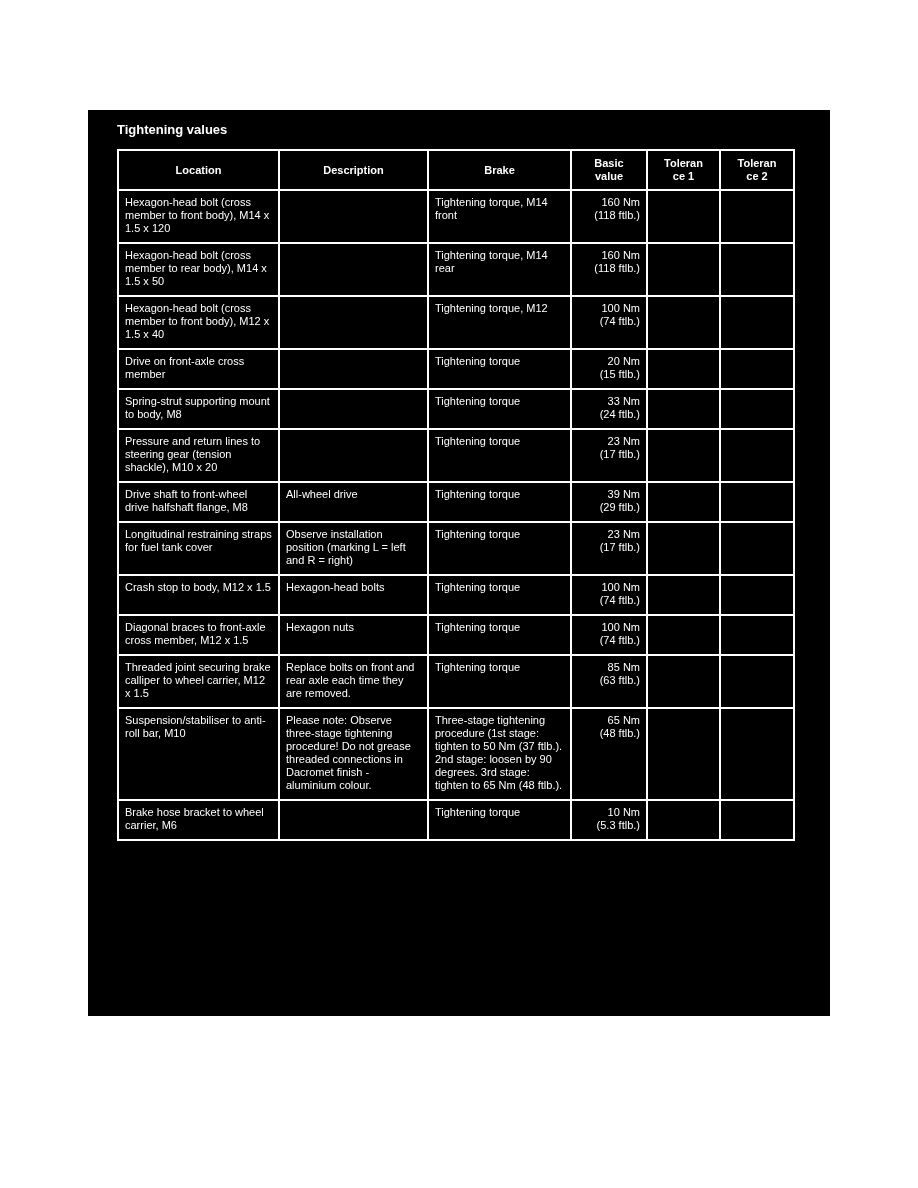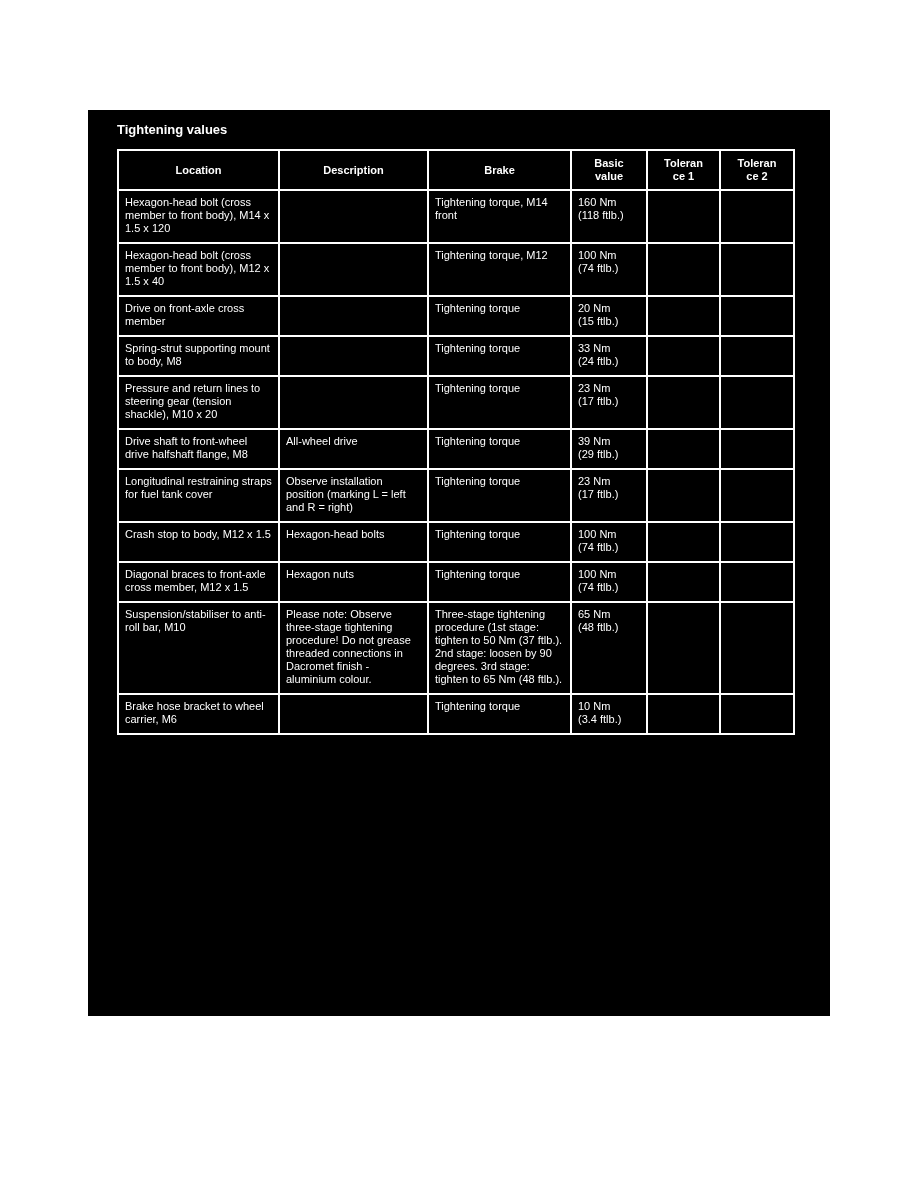--- a/index.html
+++ b/index.html
@@ -56,21 +56,21 @@
     overflow-wrap: break-word;
   }
   table.tech-table th {
     font-weight: bold;
     text-align: center;
     vertical-align: middle;
     padding: 6px 16px;
     height: 24px;
   }
   td.cell-basic_value {
-    text-align: left;
+    text-align: right;
     white-space: pre-line;
   }
   td.cell-tolerance1, td.cell-tolerance2 {
     min-width: 0;
   }
   tr.data-row { min-height: 36px; }
 </style>
 </head>
 <body>
 
@@ -101,20 +101,29 @@
           <tr class="data-row">
             <td class="cell cell-location">Hexagon-head bolt (cross member to front body), M14 x 1.5 x 120</td>
             <td class="cell cell-description"></td>
             <td class="cell cell-type">Tightening torque, M14 front</td>
             <td class="cell cell-basic_value">160 Nm
 (118 ftlb.)</td>
             <td class="cell cell-tolerance1"></td>
             <td class="cell cell-tolerance2"></td>
           </tr>
           <tr class="data-row">
+            <td class="cell cell-location">Hexagon-head bolt (cross member to rear body), M14 x 1.5 x 50</td>
+            <td class="cell cell-description"></td>
+            <td class="cell cell-type">Tightening torque, M14 rear</td>
+            <td class="cell cell-basic_value">160 Nm
+(118 ftlb.)</td>
+            <td class="cell cell-tolerance1"></td>
+            <td class="cell cell-tolerance2"></td>
+          </tr>
+          <tr class="data-row">
             <td class="cell cell-location">Hexagon-head bolt (cross member to front body), M12 x 1.5 x 40</td>
             <td class="cell cell-description"></td>
             <td class="cell cell-type">Tightening torque, M12</td>
             <td class="cell cell-basic_value">100 Nm
 (74 ftlb.)</td>
             <td class="cell cell-tolerance1"></td>
             <td class="cell cell-tolerance2"></td>
           </tr>
           <tr class="data-row">
             <td class="cell cell-location">Drive on front-axle cross member</td>
@@ -169,37 +178,46 @@
 (74 ftlb.)</td>
             <td class="cell cell-tolerance1"></td>
             <td class="cell cell-tolerance2"></td>
           </tr>
           <tr class="data-row">
             <td class="cell cell-location">Diagonal braces to front-axle cross member, M12 x 1.5</td>
             <td class="cell cell-description">Hexagon nuts</td>
             <td class="cell cell-type">Tightening torque</td>
             <td class="cell cell-basic_value">100 Nm
 (74 ftlb.)</td>
+            <td class="cell cell-tolerance1"></td>
+            <td class="cell cell-tolerance2"></td>
+          </tr>
+          <tr class="data-row">
+            <td class="cell cell-location">Threaded joint securing brake calliper to wheel carrier, M12 x 1.5</td>
+            <td class="cell cell-description">Replace bolts on front and rear axle each time they are removed.</td>
+            <td class="cell cell-type">Tightening torque</td>
+            <td class="cell cell-basic_value">85 Nm
+(63 ftlb.)</td>
             <td class="cell cell-tolerance1"></td>
             <td class="cell cell-tolerance2"></td>
           </tr>
           <tr class="data-row">
             <td class="cell cell-location">Suspension/stabiliser to anti-roll bar, M10</td>
             <td class="cell cell-description">Please note: Observe three-stage tightening procedure! Do not grease threaded connections in Dacromet finish - aluminium colour.</td>
             <td class="cell cell-type">Three-stage tightening procedure (1st stage: tighten to 50 Nm (37 ftlb.). 2nd stage: loosen by 90 degrees. 3rd stage: tighten to 65 Nm (48 ftlb.).</td>
             <td class="cell cell-basic_value">65 Nm
 (48 ftlb.)</td>
             <td class="cell cell-tolerance1"></td>
             <td class="cell cell-tolerance2"></td>
           </tr>
           <tr class="data-row">
             <td class="cell cell-location">Brake hose bracket to wheel carrier, M6</td>
             <td class="cell cell-description"></td>
             <td class="cell cell-type">Tightening torque</td>
             <td class="cell cell-basic_value">10 Nm
-(3.4 ftlb.)</td>
+(5.3 ftlb.)</td>
             <td class="cell cell-tolerance1"></td>
             <td class="cell cell-tolerance2"></td>
           </tr>
         </tbody>
     </table>
   </div>
 </div>
 
 </body></html>

